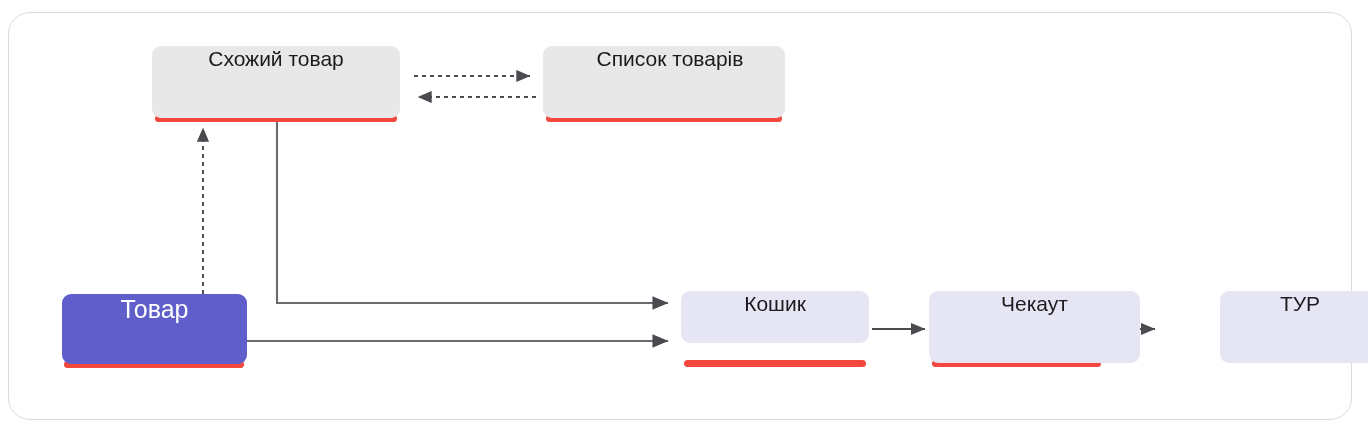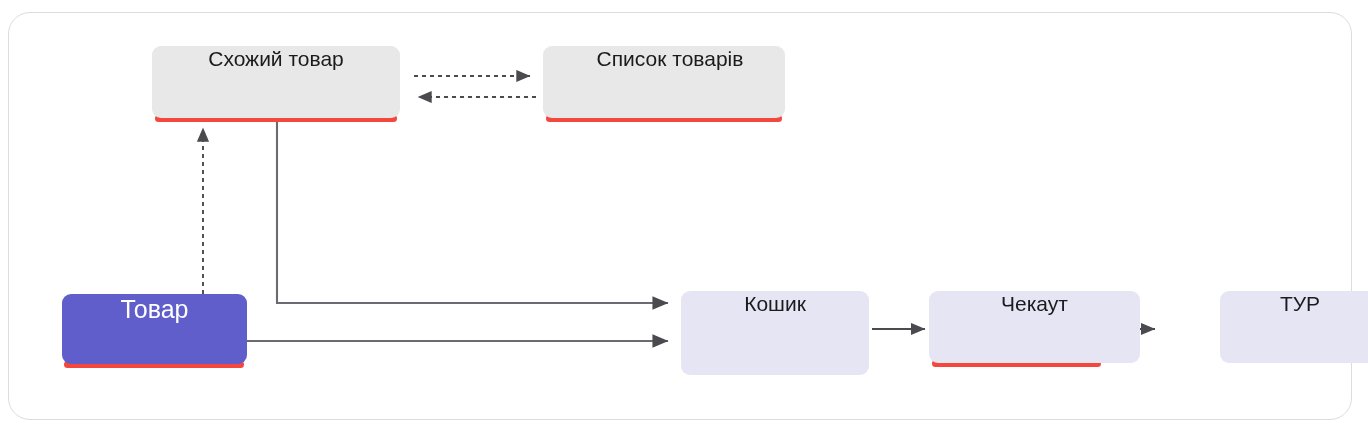--- a/index.html
+++ b/index.html
@@ -130,21 +130,21 @@
   <div class="node node-gray" style="left:543px; top:46px; width:242px; height:72px; font-size:21px;padding-left:12px;">
     <span class="node-label">Список товарів</span>
   </div>
 
   <div class="redbar" style="left:64px; top:361px; width:180px;"></div>
   <div class="node node-purple" style="left:62px; top:294px; width:185px; height:70px; font-size:25px;">
     <span class="node-label">Товар</span>
   </div>
 
   <div class="redbar" style="left:684px; top:360px; width:182px;"></div>
-  <div class="node node-lav" style="left:681px; top:291px; width:188px; height:84px; font-size:21px;">
+  <div class="node node-lav" style="left:681px; top:291px; width:188px; height:52px; font-size:21px;">
     <span class="node-label">Кошик</span>
   </div>
 
   <div class="redbar" style="left:932px; top:360px; width:169px;"></div>
   <div class="node node-lav" style="left:929px; top:291px; width:211px; height:72px; font-size:21px;">
     <span class="node-label">Чекаут</span>
   </div>
 
   <div class="node node-lav" style="left:1220px; top:291px; width:160px; height:72px; font-size:21px;">
     <span class="node-label">ТУР</span>

